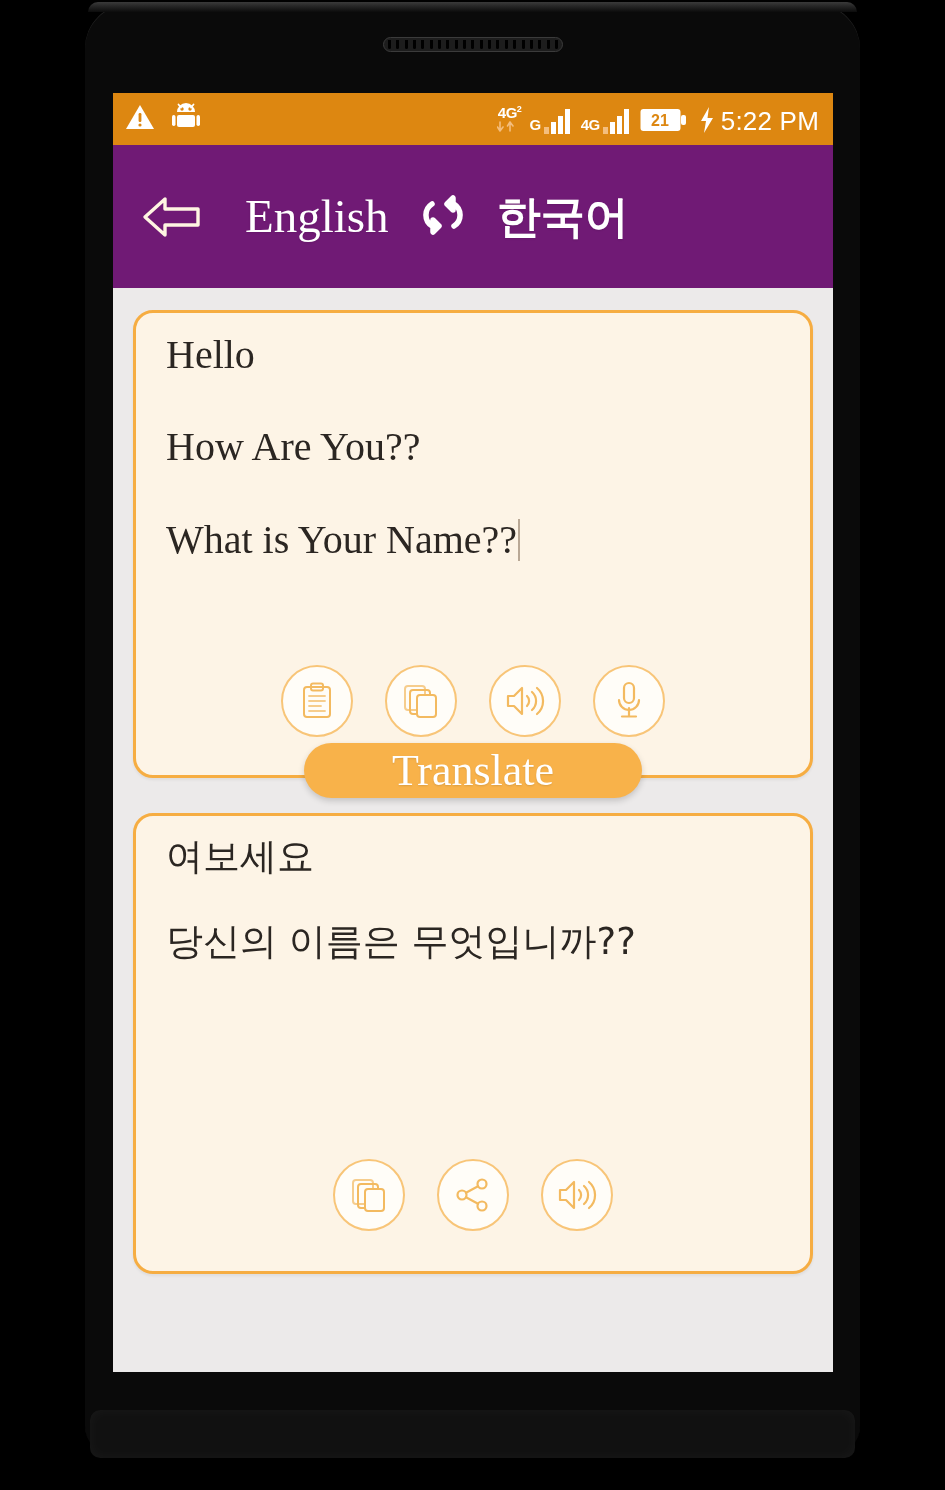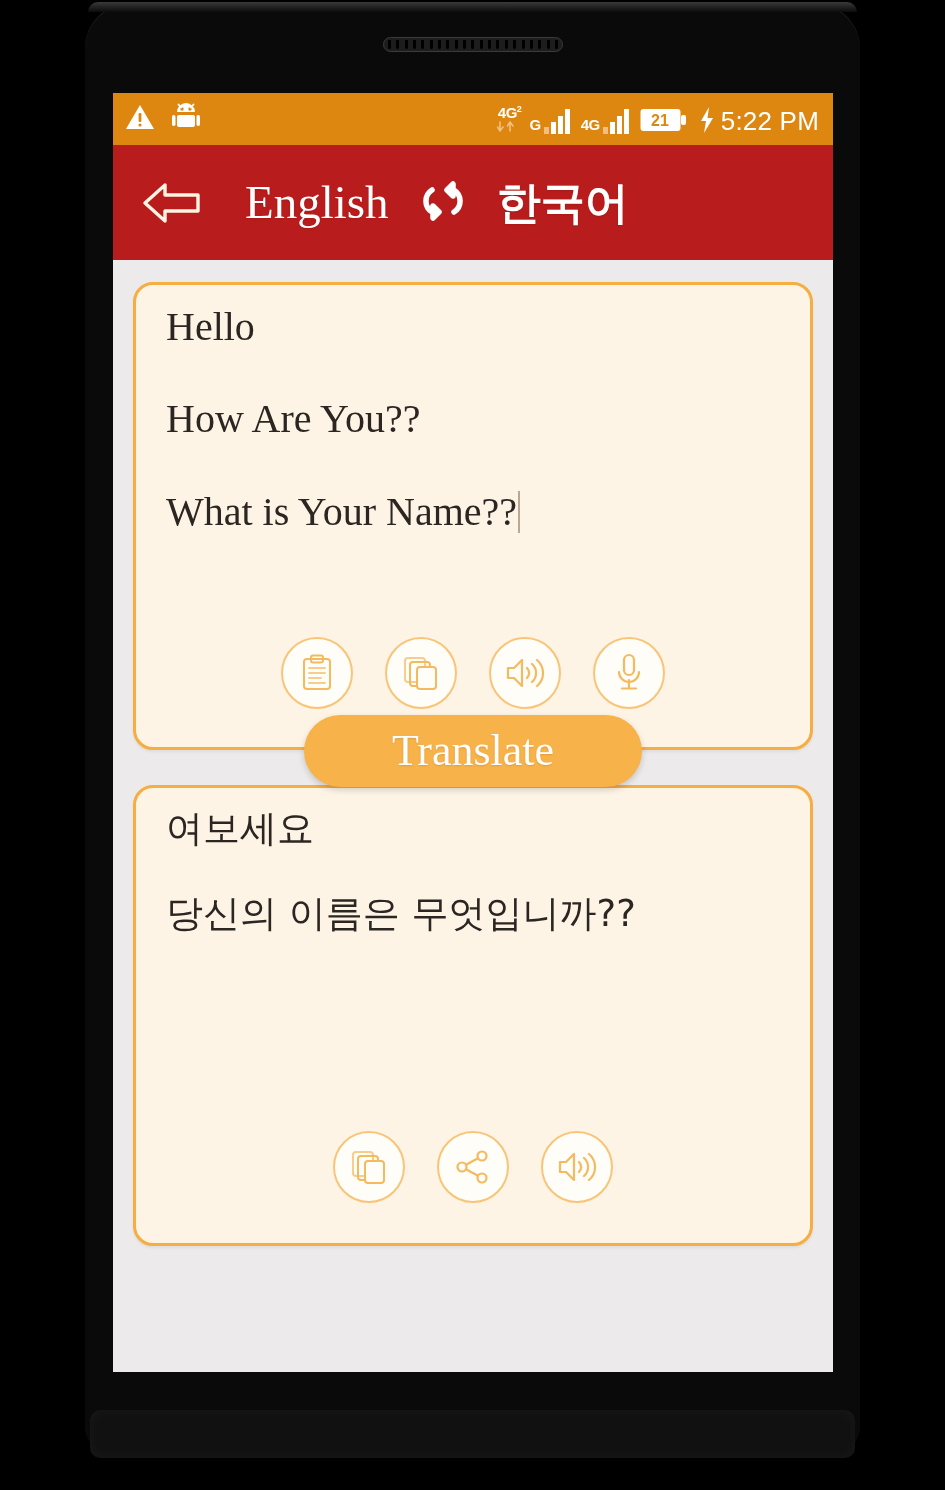--- a/index.html
+++ b/index.html
@@ -115,22 +115,22 @@
   .signal-g {
     color: #ffffff;
     font-size: 15px;
     font-weight: 700;
     letter-spacing: -0.5px;
     margin-bottom: 1px;
   }
 
   
   #app-bar {
-    height: 115px;
-    background: #b91c1c;
+    height: 143px;
+    background: #701a75;
     display: flex;
     align-items: center;
     padding-left: 28px;
     box-sizing: border-box;
   }
   #back-arrow-button {
     width: 62px; height: 50px;
     display: flex; align-items: center; justify-content: center;
     flex: 0 0 auto;
   }
@@ -221,21 +221,21 @@
     box-sizing: border-box;
   }
   .icon-circle svg { display: block; }
 
   
   #translate-button {
     position: absolute;
     left: 191px;
     top: 455px;
     width: 338px;
-    height: 72px;
+    height: 55px;
     background: #f8b24a;
     border-radius: 38px;
     display: flex;
     align-items: center;
     justify-content: center;
     box-shadow: 0 3px 6px rgba(0,0,0,0.17);
     z-index: 5;
   }
   #translate-label {
     color: #ffffff;

